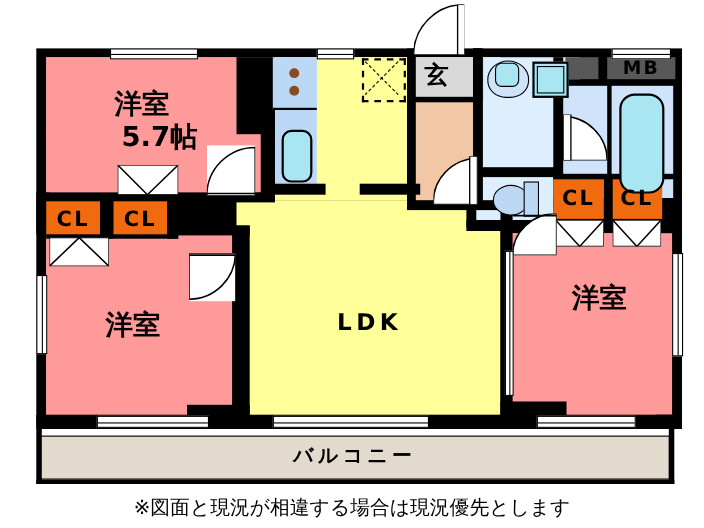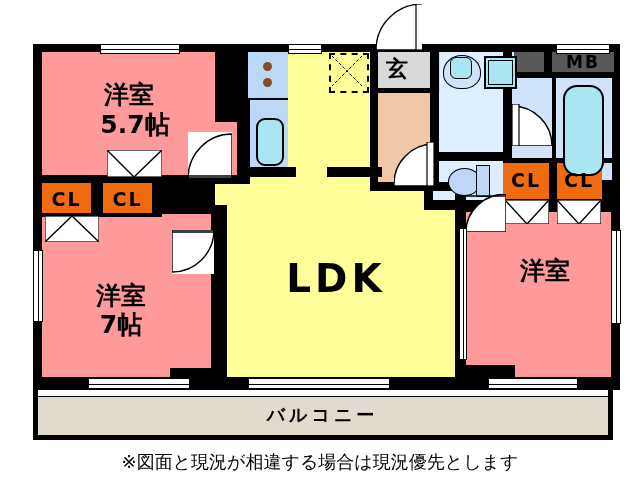--- a/index.html
+++ b/index.html
@@ -16,21 +16,21 @@
   .entry-tile{background:#d9d9d9;}
   .hall{background:#f2c7a6;}
   .cl{background:#f06a10;}
   .mb{background:#585858;}
   .balcony{background:#e2dacd;}
   
   .lbl{position:absolute;color:#000;font-weight:bold;text-align:center;line-height:1.06;
        letter-spacing:0px;white-space:nowrap;}
   .room-name{font-size:25px;}
   .room-size{font-size:25px;}
-  .ldk-name{font-size:39px;letter-spacing:4px;}
+  .ldk-name{font-size:21px;letter-spacing:4px;margin-top:24px;}
   .ldk-size{font-size:27px;}
   .cl-lbl{font-size:19px;letter-spacing:2px;line-height:1;}
   .mb-lbl{font-size:17px;letter-spacing:2px;line-height:1;}
   .gen-lbl{font-size:22px;line-height:1;}
   .balc-lbl{font-size:18px;letter-spacing:4px;}
   .note{font-size:18px;font-weight:normal;letter-spacing:0px;}
   
   .win{background:#ffffff;border:1px solid #000;}
   .win.h::after{content:"";position:absolute;left:0;right:0;top:50%;height:1px;background:#000;}
   .win.v::after{content:"";position:absolute;top:0;bottom:0;left:50%;width:1px;background:#000;}
@@ -203,24 +203,23 @@
   <div class="win h" style="left:488px;top:378px;width:88px;height:9px;"></div>
 
   <div class="win v" style="left:459px;top:228px;width:6px;height:130px;"></div>
 
   <div class="abs balcony" style="left:36px;top:396px;width:573px;height:40px;border:1px solid #000;"></div>
   <div class="abs wall" style="left:33px;top:390px;width:5px;height:50px;"></div>
   <div class="abs wall" style="left:608px;top:390px;width:5px;height:50px;"></div>
   <div class="abs wall" style="left:33px;top:436px;width:580px;height:4px;"></div>
 
   <div class="lbl room-name" style="left:70px;top:82px;width:118px;">洋室</div>
-  <div class="lbl room-size" style="left:76px;top:112px;width:118px;">5.7帖</div>
+  <div class="lbl room-size" style="left:86px;top:112px;width:118px;">5.7帖</div>
 
   <div class="lbl room-name" style="left:62px;top:283px;width:118px;">洋室</div>
-  <div class="lbl room-size" style="left:62px;top:312px;width:118px;">7帖</div>
 
   <div class="lbl room-name" style="left:490px;top:258px;width:110px;">洋室</div>
 
   <div class="lbl ldk-name" style="left:275px;top:258px;width:122px;">LDK</div>
 
   <div class="lbl cl-lbl" style="left:42px;top:190px;width:49px;">CL</div>
   <div class="lbl cl-lbl" style="left:103px;top:190px;width:49px;">CL</div>
   <div class="lbl cl-lbl" style="left:503px;top:171px;width:46px;">CL</div>
   <div class="lbl cl-lbl" style="left:556px;top:171px;width:46px;">CL</div>
 

